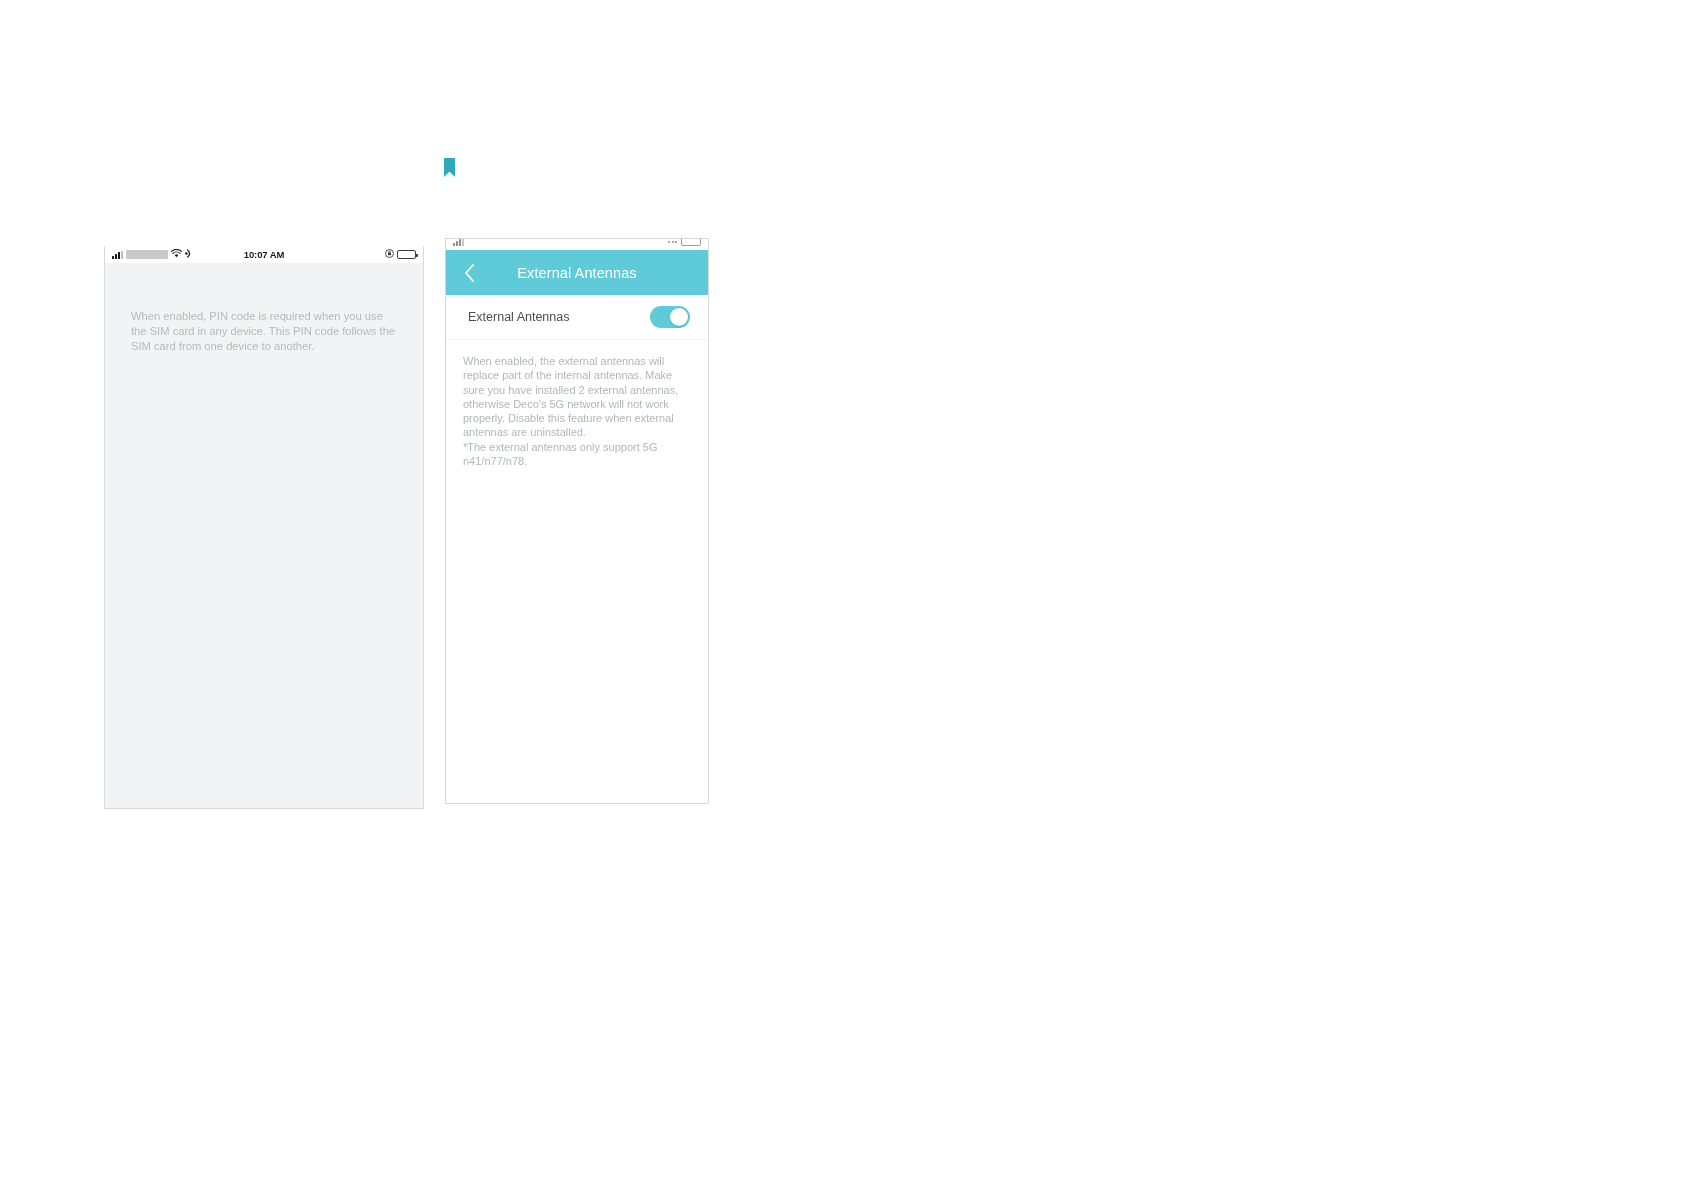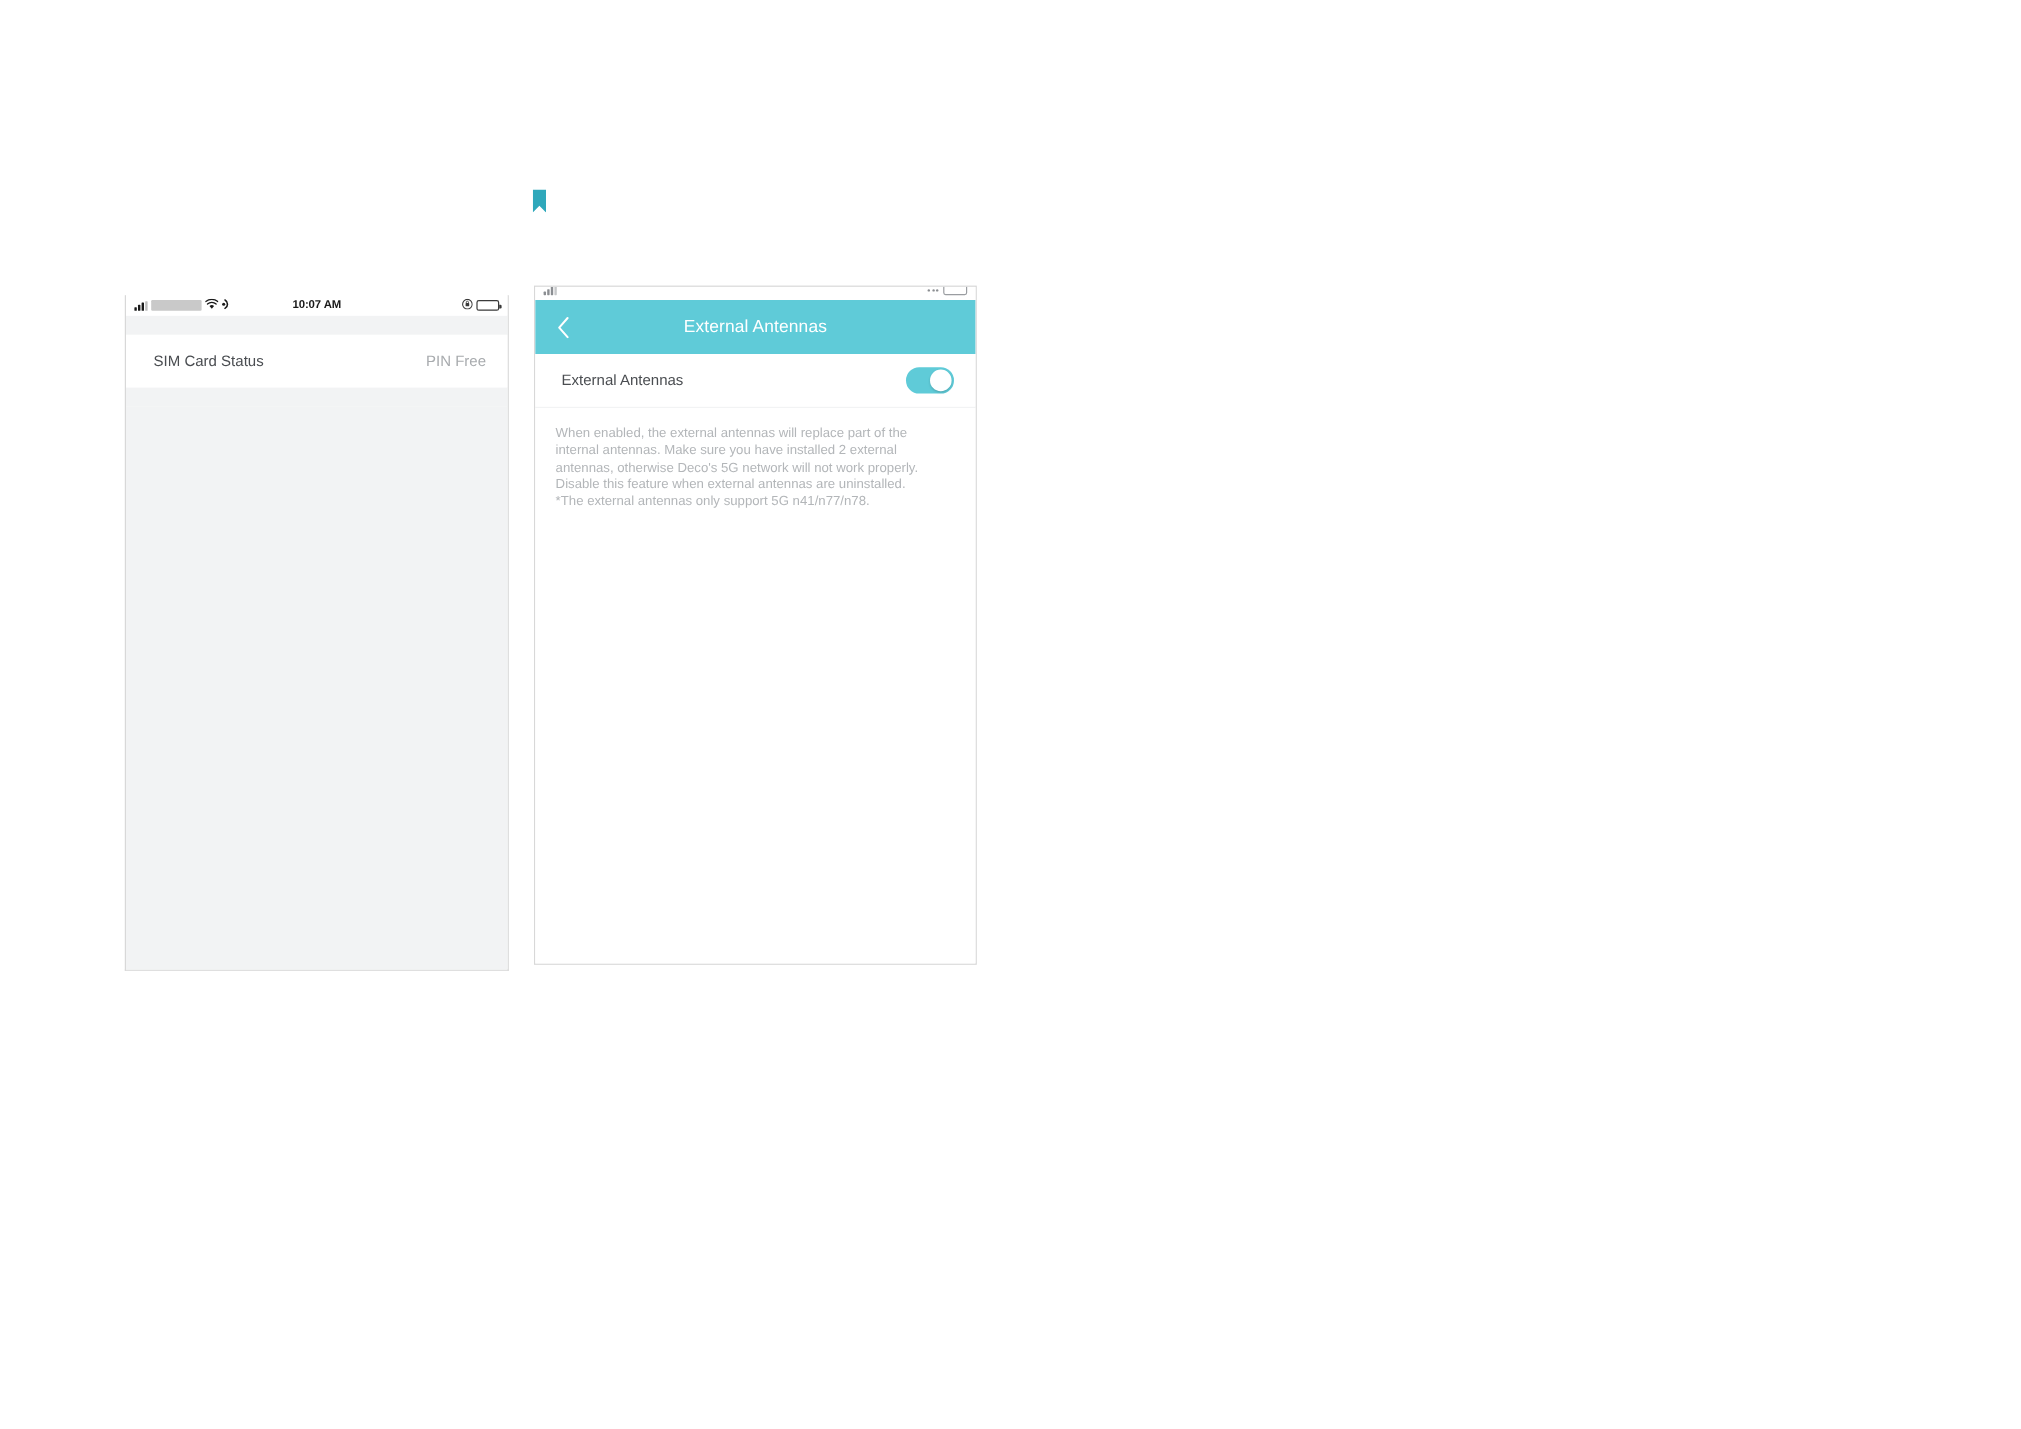--- a/index.html
+++ b/index.html
@@ -38,21 +38,21 @@
     width: 320px;
     height: 563px;
     border: 1px solid #d8d8d8;
     border-top: none;
     overflow: hidden;
   }
 
   .phone-right {
     left: 445px;
     top: 238px;
-    width: 369px;
+    width: 264px;
     height: 566px;
     border: 1px solid #d8d8d8;
     overflow: hidden;
   }
 
   
   .statusbar {
     height: 17px;
     background: #ffffff;
     display: flex;
@@ -331,28 +331,25 @@
         </span>
         <span class="battery">
           <span class="lvl" style="width:55%"></span>
         </span>
       </div>
     </div>
 
 
     <div class="spacer-band"></div>
 
-    <div class="row">
-      <span class="row-label">SIM Card Status</span>
-      <span class="row-value">PIN Free</span>
-    </div>
 
     <div class="spacer-band"></div>
 
 
+    <div class="desc">When enabled, PIN code is required when you use the SIM card in any device. This PIN code follows the SIM card from one device to another.</div>
 
     <div class="fill-area"></div>
   </div>
 </div>
 
 <div class="phone phone-right">
   <div class="phone-inner">
 
     <div class="statusbar-partial">
       <div class="clip">

